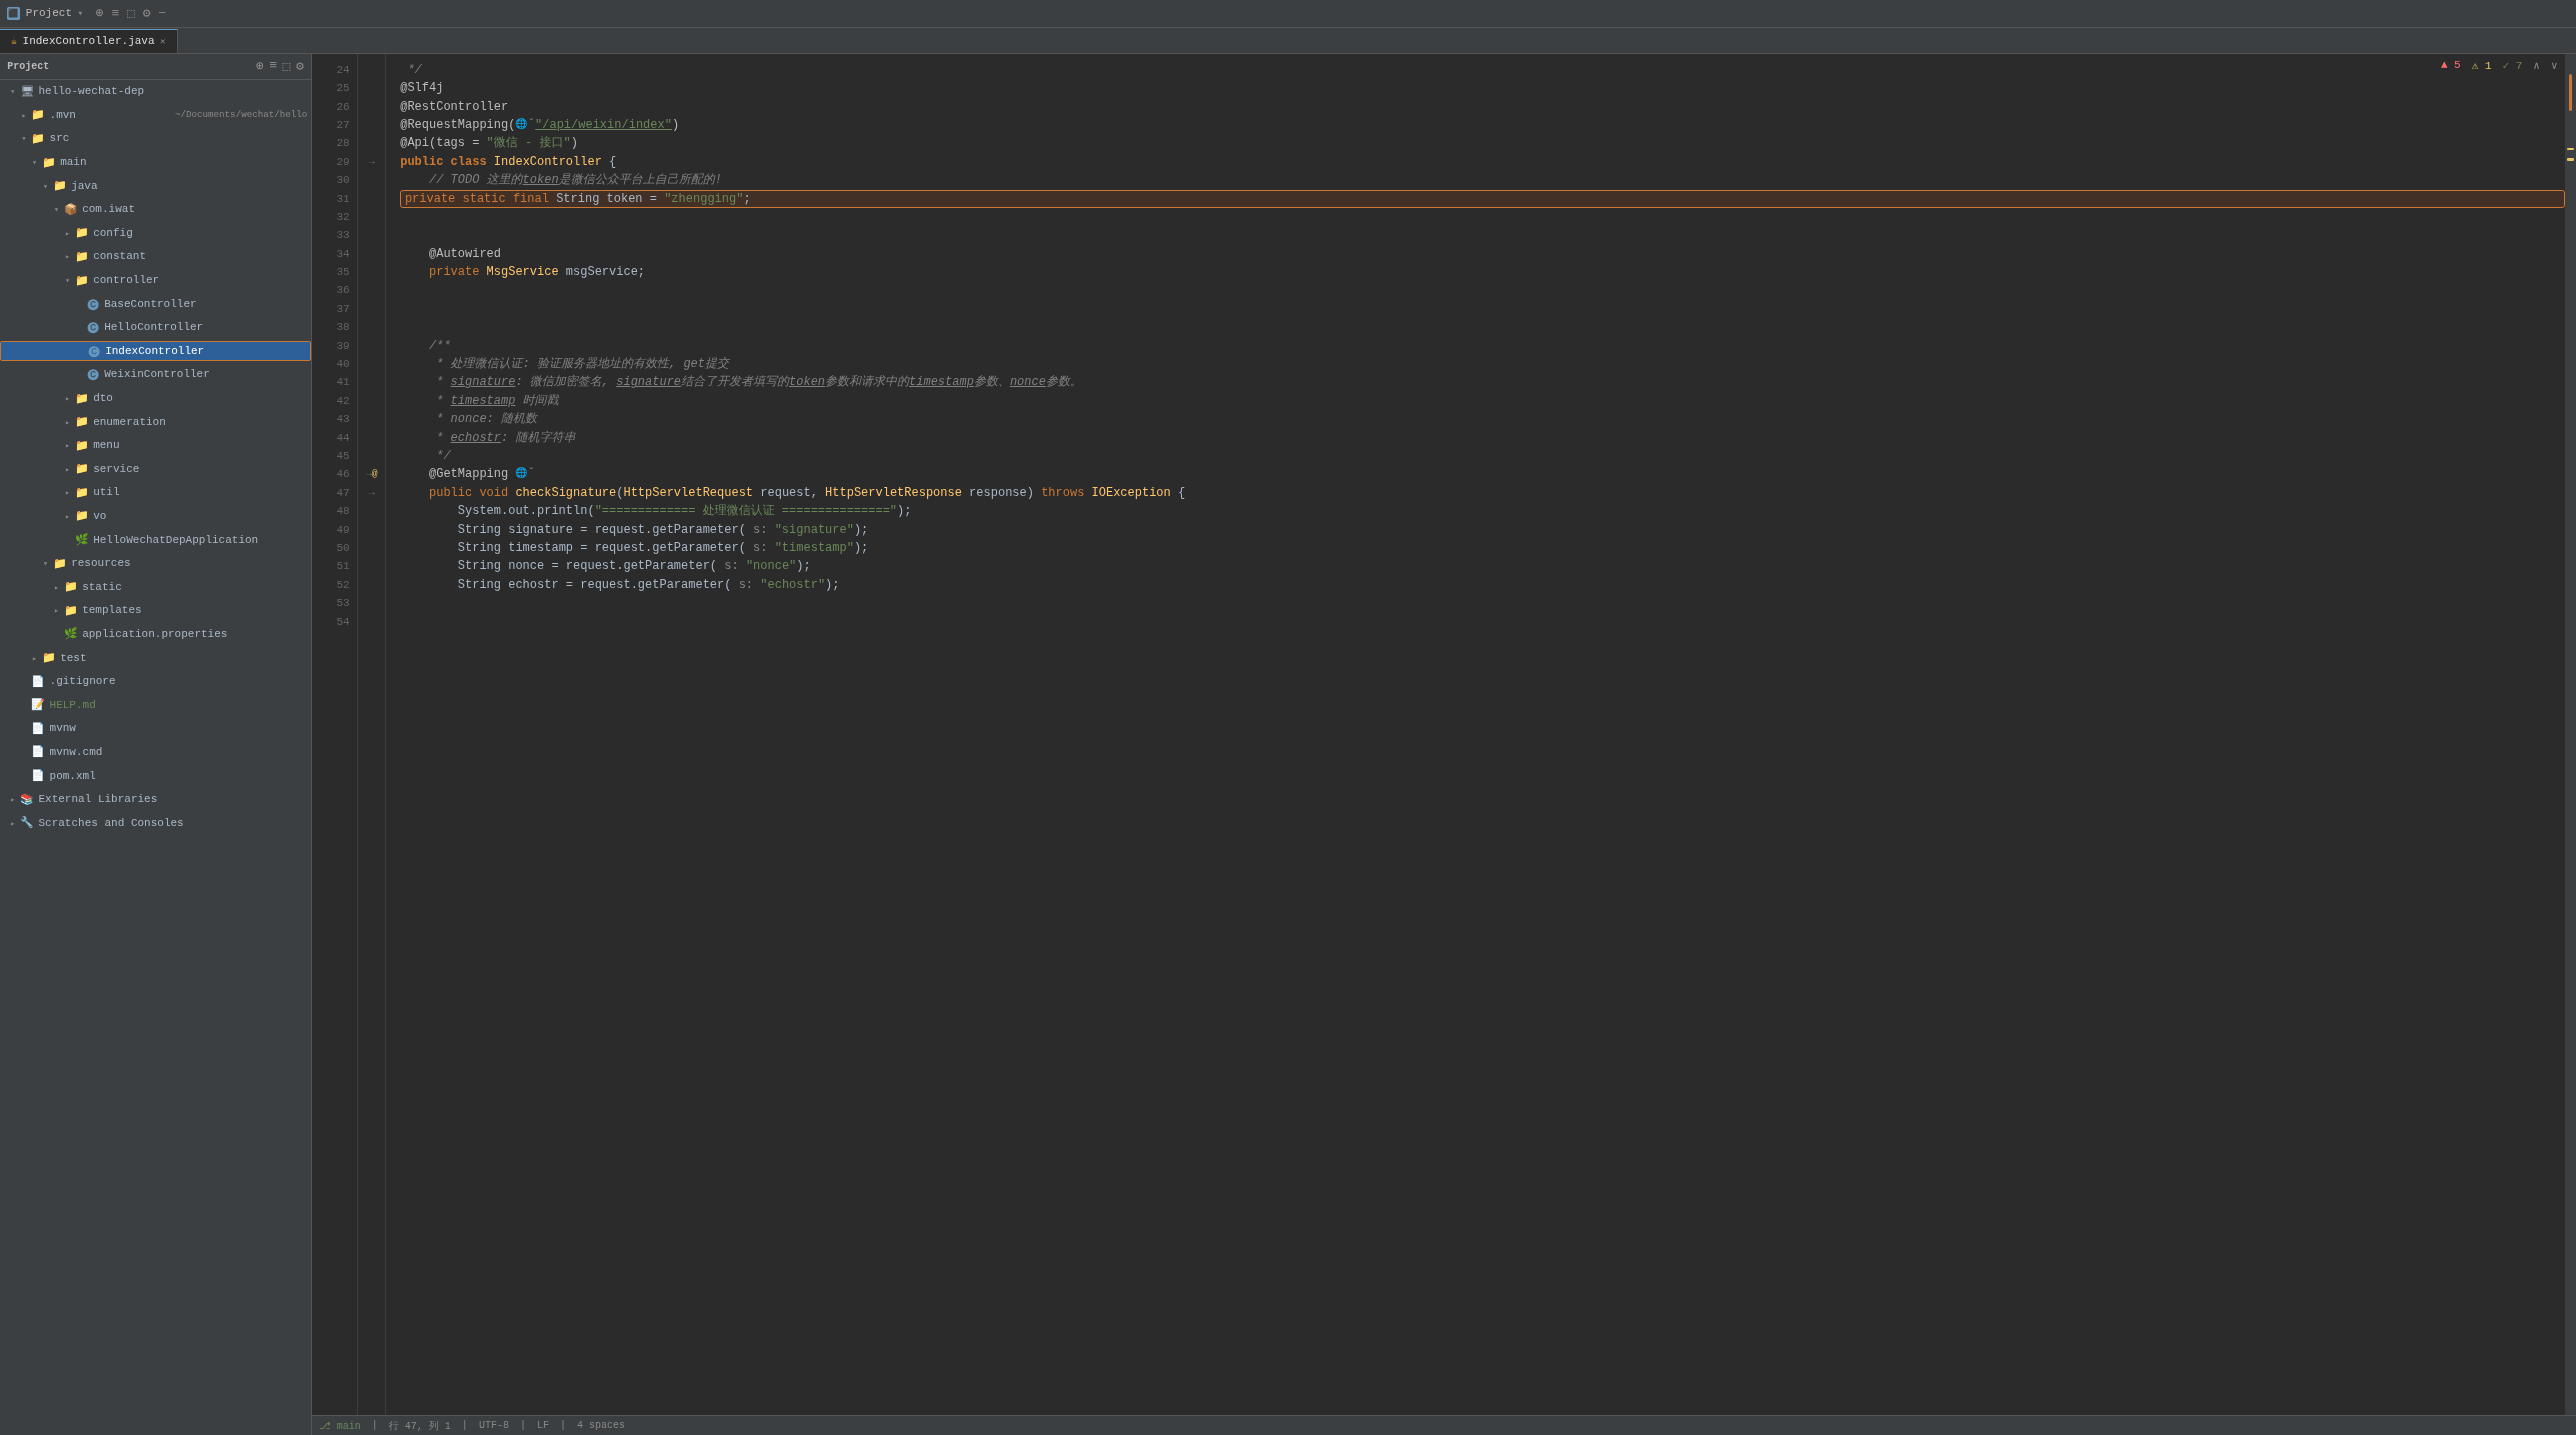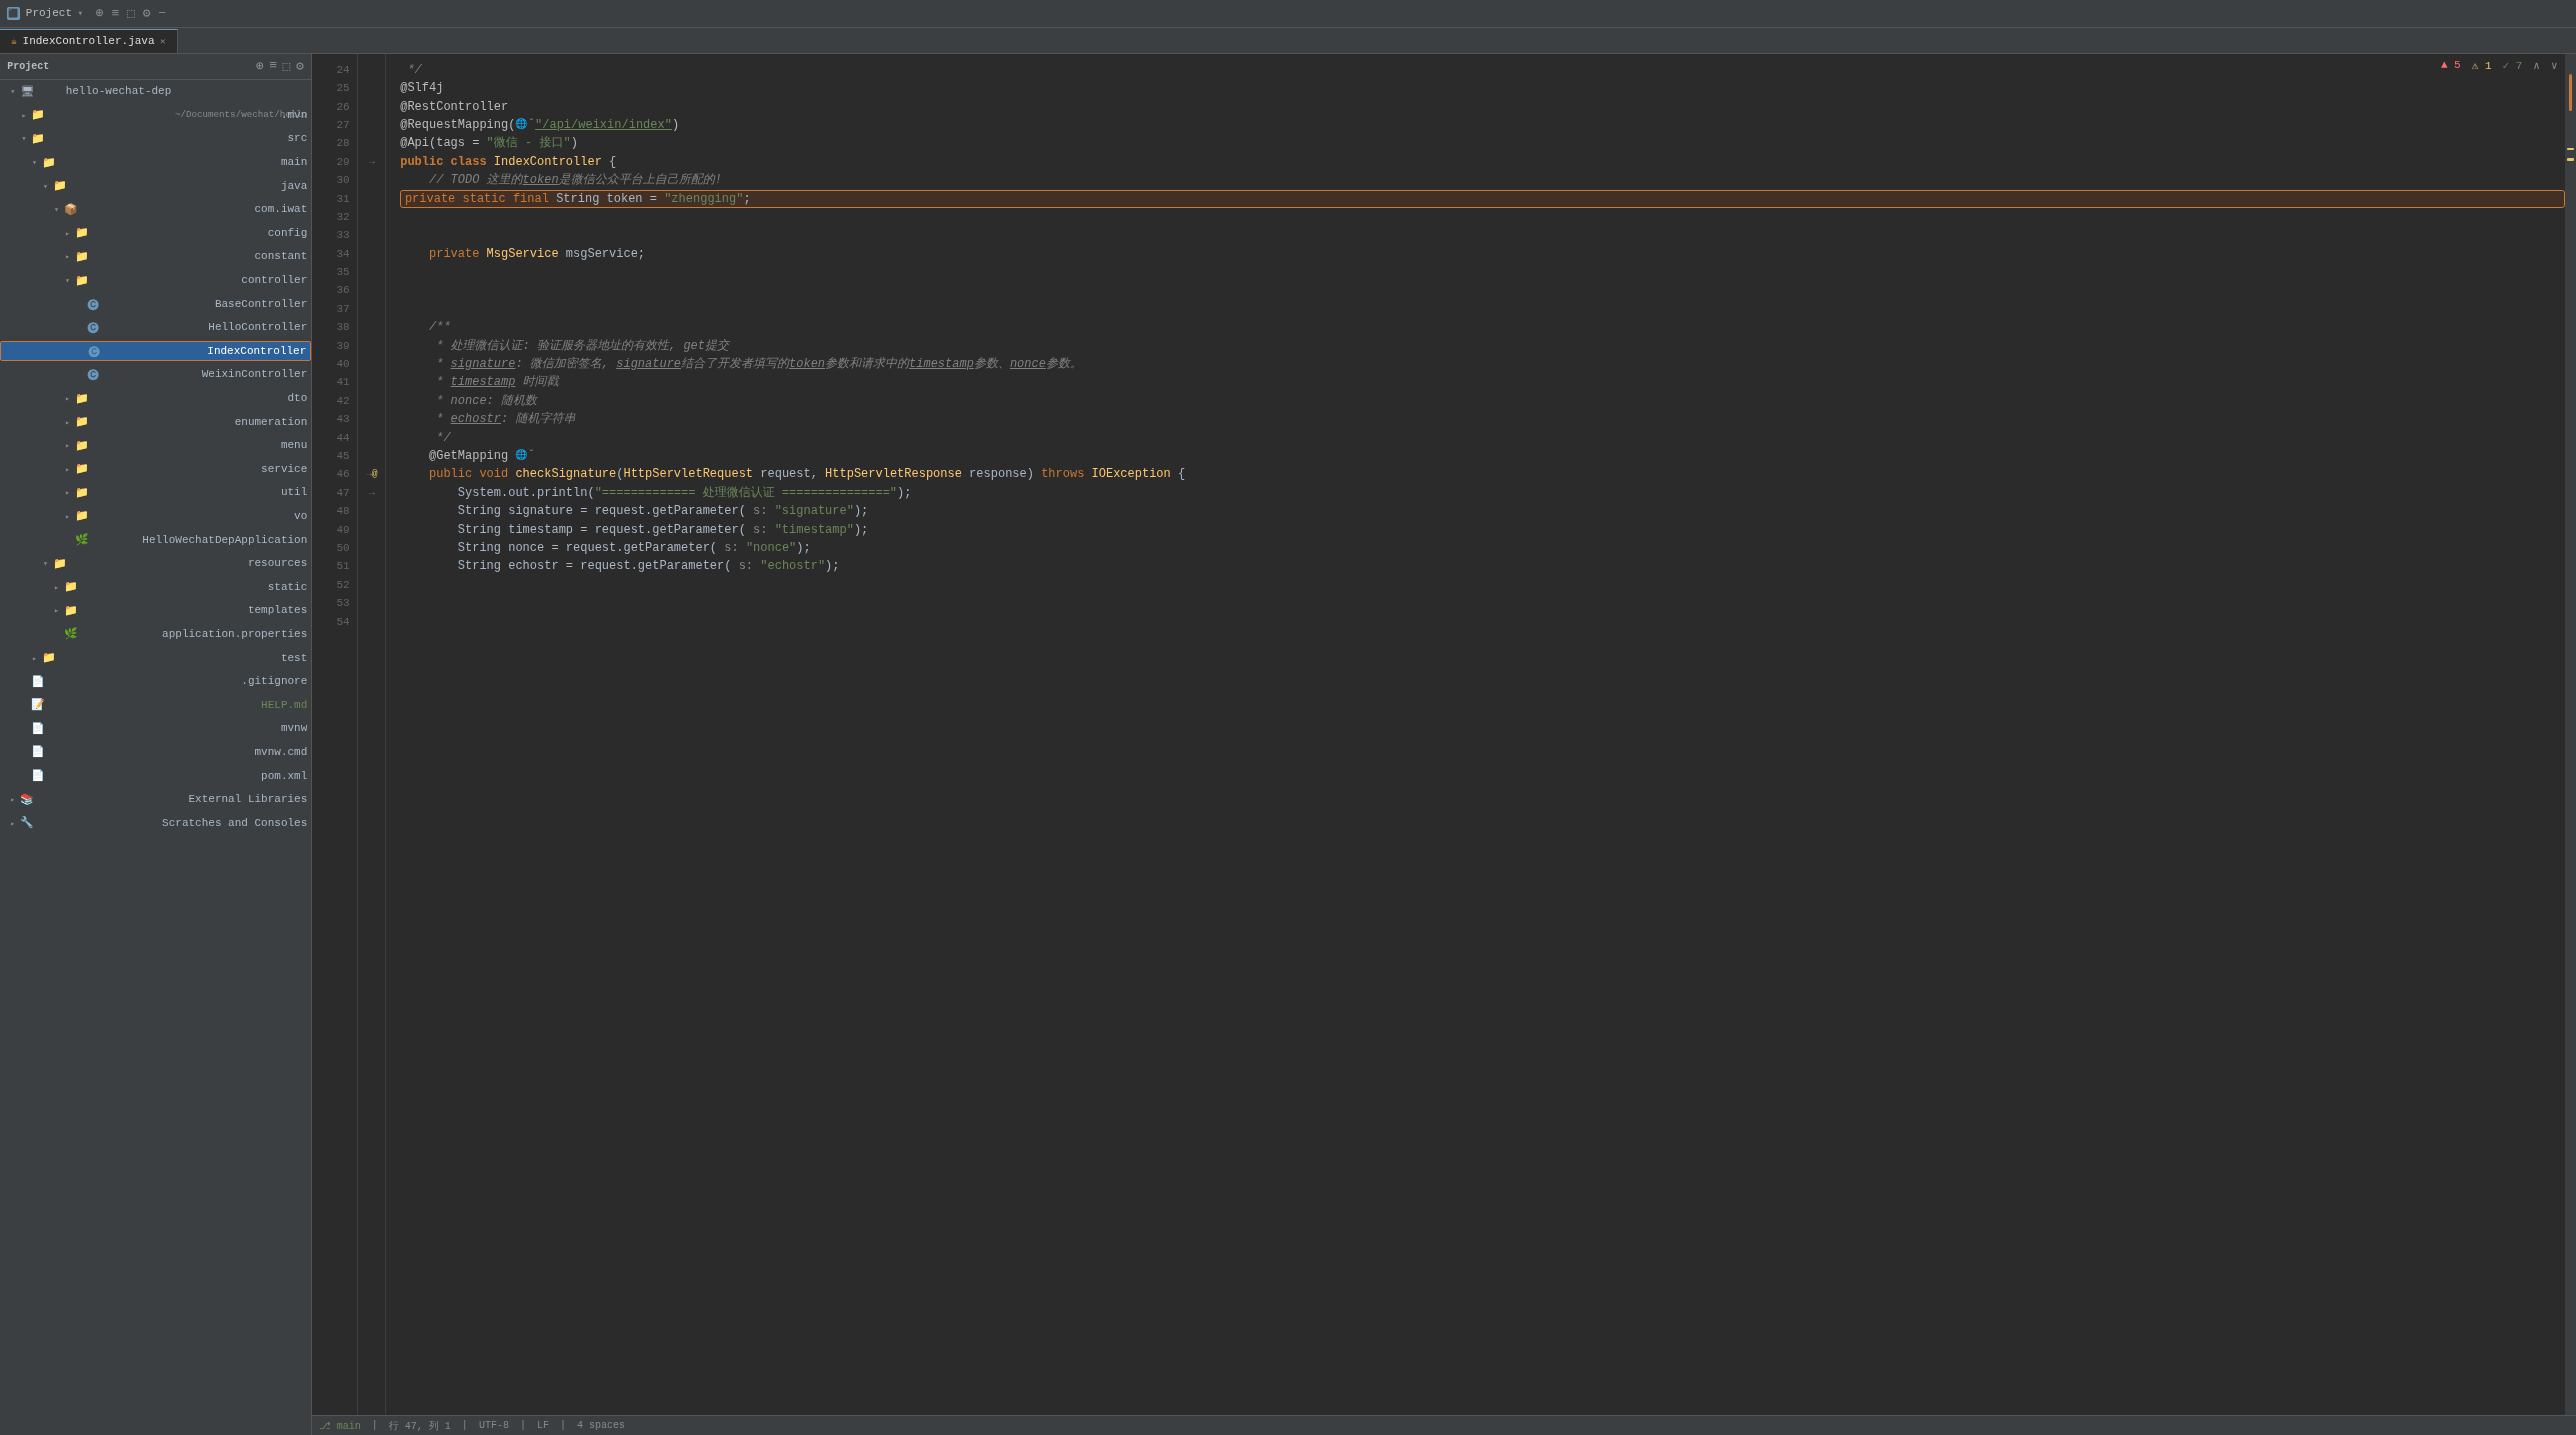--- a/index.html
+++ b/index.html
@@ -150,21 +150,20 @@
       display: inline-flex;
       align-items: center;
       justify-content: center;
       margin-right: 3.7px;
       flex-shrink: 0;
       font-size: 11px;
     }
     .item-name {
       color: #a9b7c6;
       flex: 1;
-      text-align: right;
     }
     
     .editor-area {
       flex: 1;
       display: flex;
       flex-direction: column;
       overflow: hidden;
       background: #2b2b2b;
       position: relative;
     }
@@ -681,20 +680,23 @@
         </div>
 
         <div class="code-line" style="background: rgba(200,80,20,0.15); border: 1.8px solid #cc7832; border-radius:2.8px; padding-left:3.7px;">
           <span class="kw2">private </span><span class="kw2">static </span><span class="kw2">final </span><span class="type">String </span><span style="color:#a9b7c6;">token </span><span class="punc">= </span><span class="str">"zhengging"</span><span class="punc">;</span>
         </div>
 
         <div class="code-line"></div>
 
         <div class="code-line"></div>
 
+        <div class="code-line">
+          <span class="annot">    @Autowired</span>
+        </div>
 
         <div class="code-line">
           <span class="kw2">    private </span><span class="class-name">MsgService</span><span class="param"> msgService;</span>
         </div>
 
         <div class="code-line"></div>
 
         <div class="code-line"></div>
 
         <div class="code-line"></div>

